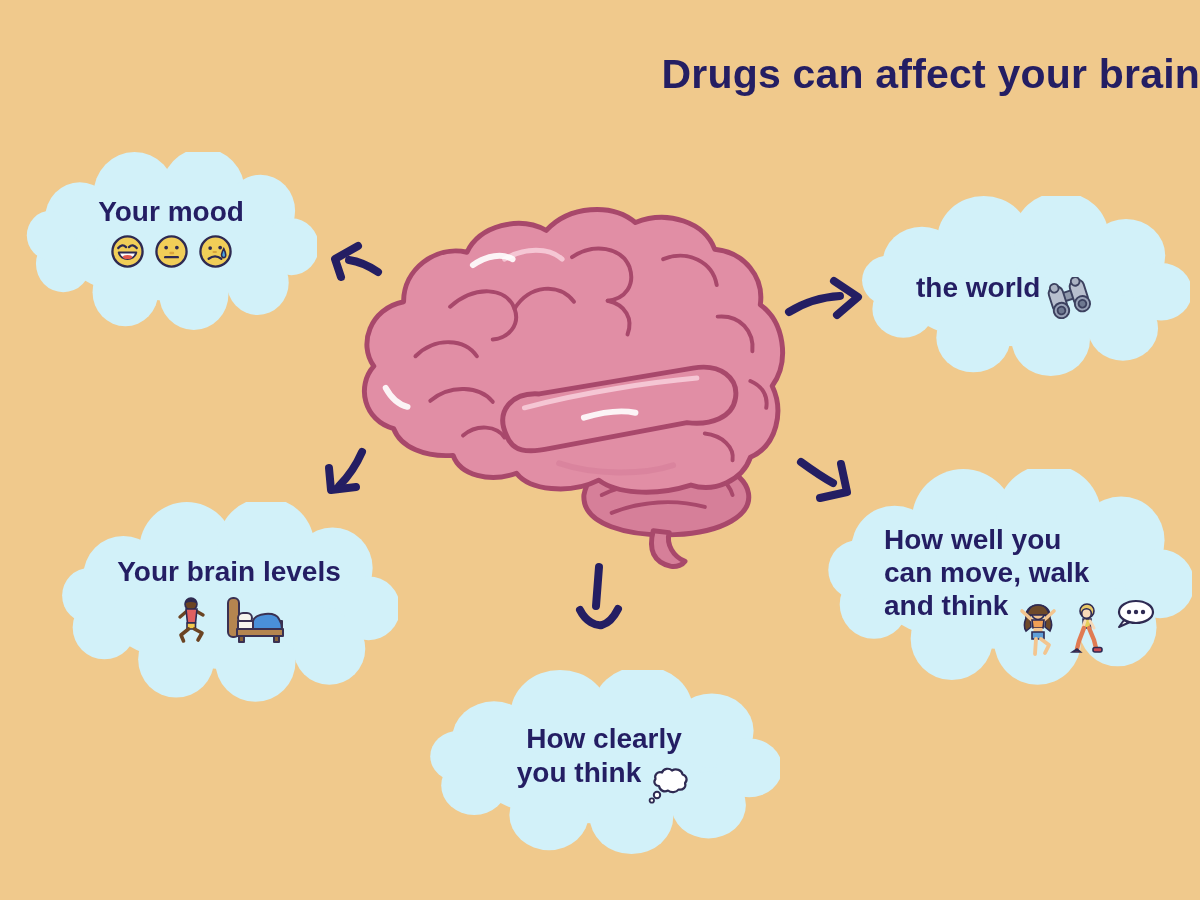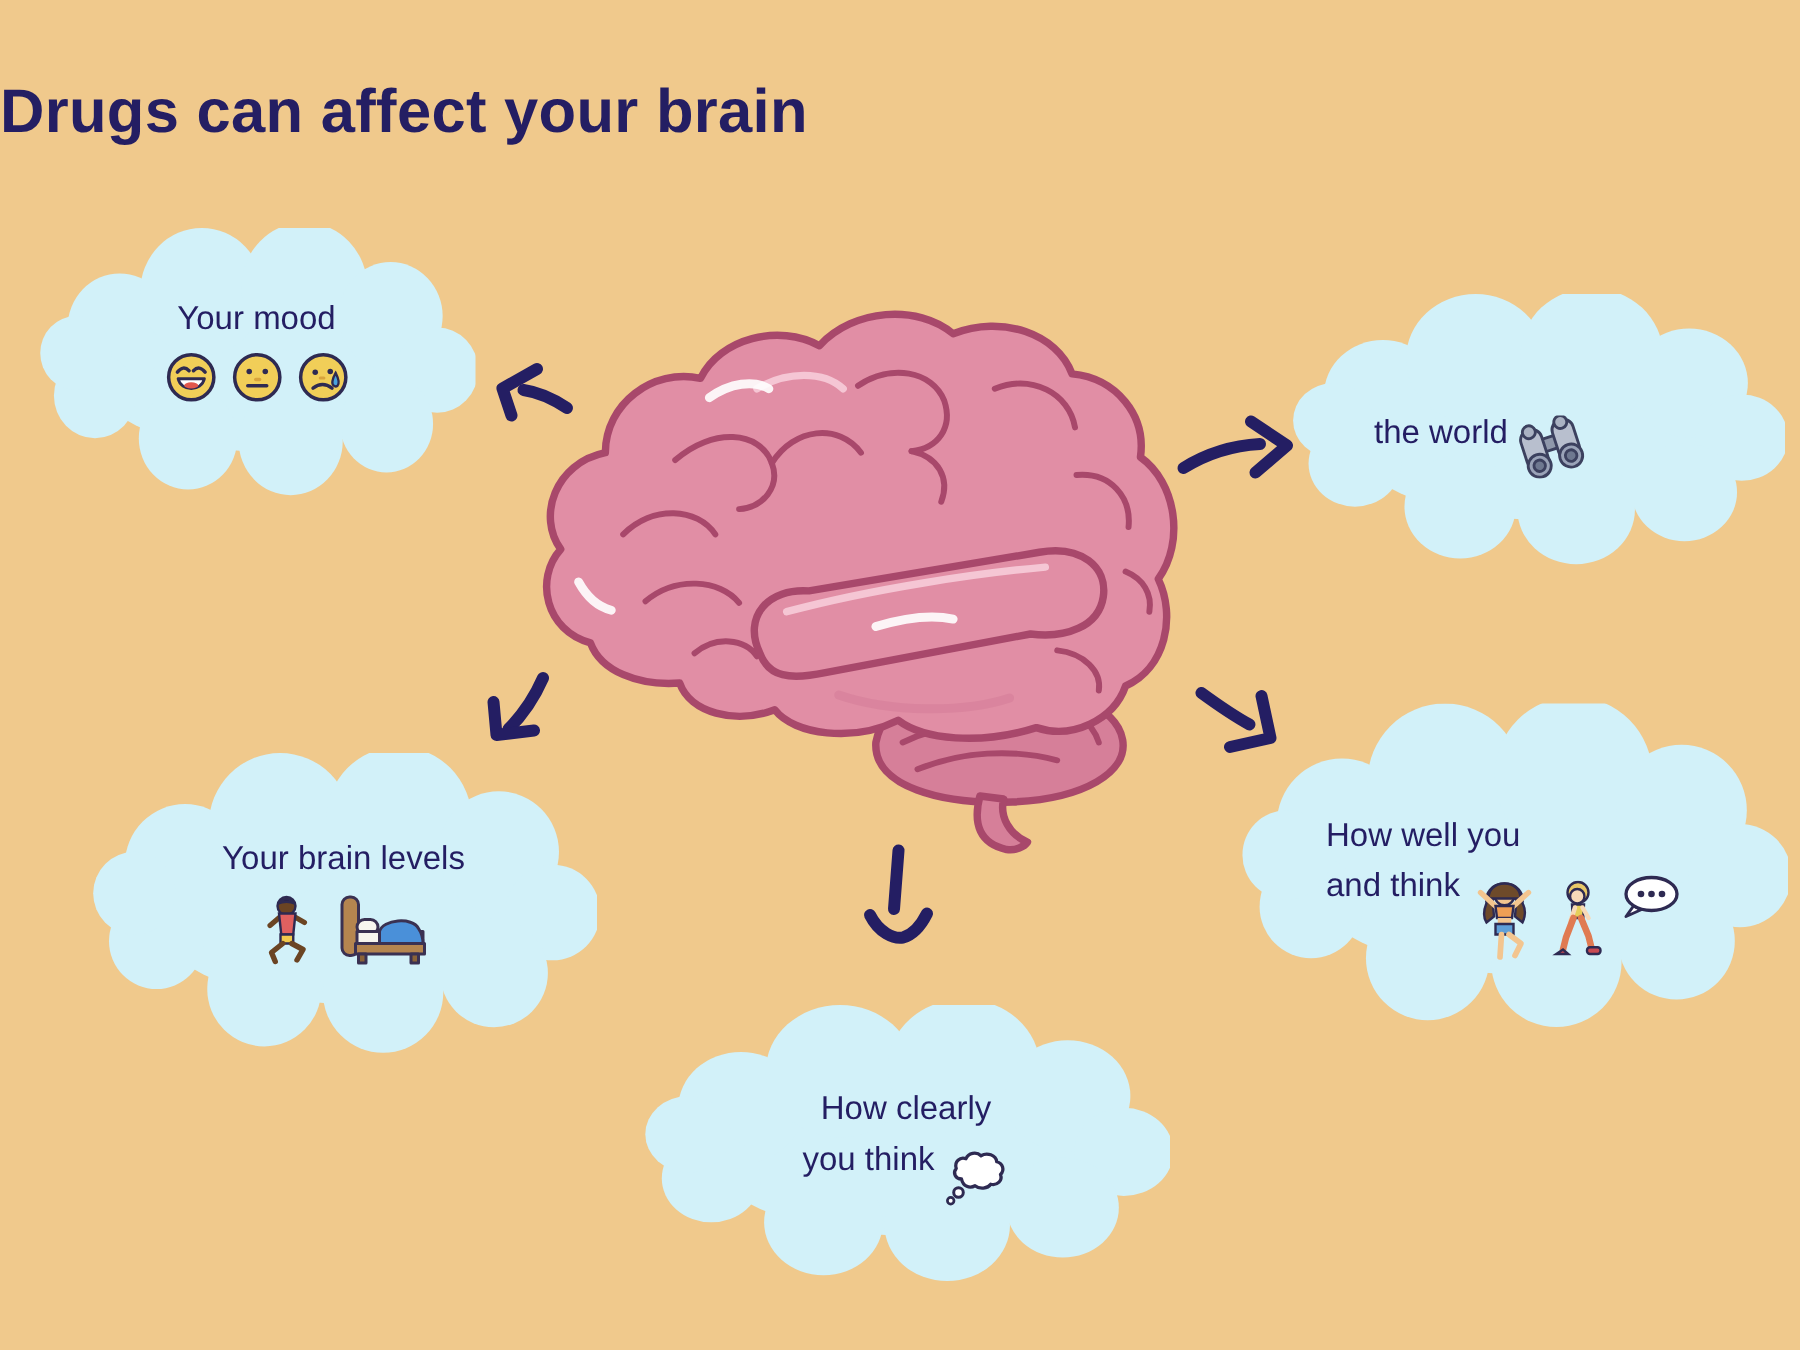--- a/index.html
+++ b/index.html
@@ -9,27 +9,27 @@
     --tear-blue:#4aa3dd;
   }
   *{margin:0;padding:0;box-sizing:border-box}
   html,body{width:1200px;height:900px}
   body{
     position:relative;width:1200px;height:900px;overflow:hidden;
     background:var(--background);
     font-family:"Liberation Sans", sans-serif;color:var(--text);
   }
   .title{
-    position:absolute;top:52px;left:0;width:1200px;text-align:left;
+    position:absolute;top:52px;left:0;width:1200px;text-align:right;
     font-size:41px;font-weight:bold;line-height:44px;letter-spacing:.2px;
   }
   .cloud{position:absolute}
   .cloud-bg{position:absolute;left:0;top:0;width:100%;height:100%;color:var(--cloud)}
   .cloud-content{position:relative;width:100%;height:100%;display:flex;flex-direction:column;align-items:center;justify-content:center}
-  .cloud-text{font-size:22px;font-weight:normal;line-height:33px;white-space:nowrap}
+  .cloud-text{font-size:28px;font-weight:bold;line-height:33px;white-space:nowrap}
   .left-align .cloud-content{align-items:flex-start}
   .icon-row{display:flex;align-items:flex-end;gap:9px;margin-top:6px}
   .inline-icon{position:relative;flex-shrink:0}
   .flexline{display:flex;height:32px;overflow:visible;gap:6px}
   svg{display:block}
   .estroke{fill:none;stroke:var(--emoji-outline);stroke-width:2.4;stroke-linecap:round}
   .eface{fill:var(--emoji-yellow);stroke:var(--emoji-outline);stroke-width:2.4}
   .bfill{fill:var(--brain-fill);stroke:var(--brain-outline);stroke-width:5;stroke-linejoin:round}
   .bfill2{fill:var(--brain-shade);stroke:var(--brain-outline);stroke-width:5;stroke-linejoin:round}
   .bfold{fill:none;stroke:var(--brain-outline);stroke-width:4;stroke-linecap:round}
@@ -238,20 +238,21 @@
       <circle cx="292" cy="100" r="30"></circle>
         <circle cx="255" cy="138" r="34"></circle>
       <circle cx="185" cy="150" r="38"></circle>
         <circle cx="110" cy="148" r="36"></circle>
       <circle cx="42" cy="118" r="30"></circle>
         <circle cx="28" cy="88" r="26"></circle>
     </g>
   </svg>
   <div class="cloud-content" style="padding-left:58px;margin-top:-6px">
     <div class="cloud-text" style="align-self:flex-start">How well you</div>
+    <div class="cloud-text" style="align-self:flex-start">can move, walk</div>
     <div class="flexline" style="align-self:flex-start">
       <span class="cloud-text">and think</span>
       <svg class="inline-icon" style="top:14px" width="48" height="56" viewBox="0 0 48 56">
         <g stroke="#2e2a52" stroke-width="1.6">
           <path d="M24 2 C 15 2 11 9 12 15 C 10 20 10 25 12 28 L 17 24 L 16 12 L 32 12 L 31 24 L 36 28 C 38 24 38 19 36 15 C 37 8 32 2 24 2 Z" fill="#6e4a2a"></path>
           <circle cx="24" cy="10" r="6.5" fill="#f3c58f"></circle>
           <path d="M24 2 C 17 2 13 7 13.5 12 L 34.5 12 C 35 7 31 2 24 2 Z" fill="#6e4a2a"></path>
           <path d="M19 18 L8 8 M29 18 L40 8" stroke="#f3c58f" stroke-width="3.6" fill="none" stroke-linecap="round"></path>
           <path d="M18 17 h12 l-1 8 h-10 Z" fill="#ef9f55"></path>
           <rect x="19.5" y="25" width="9" height="4" fill="#f3c58f" stroke="none"></rect>

